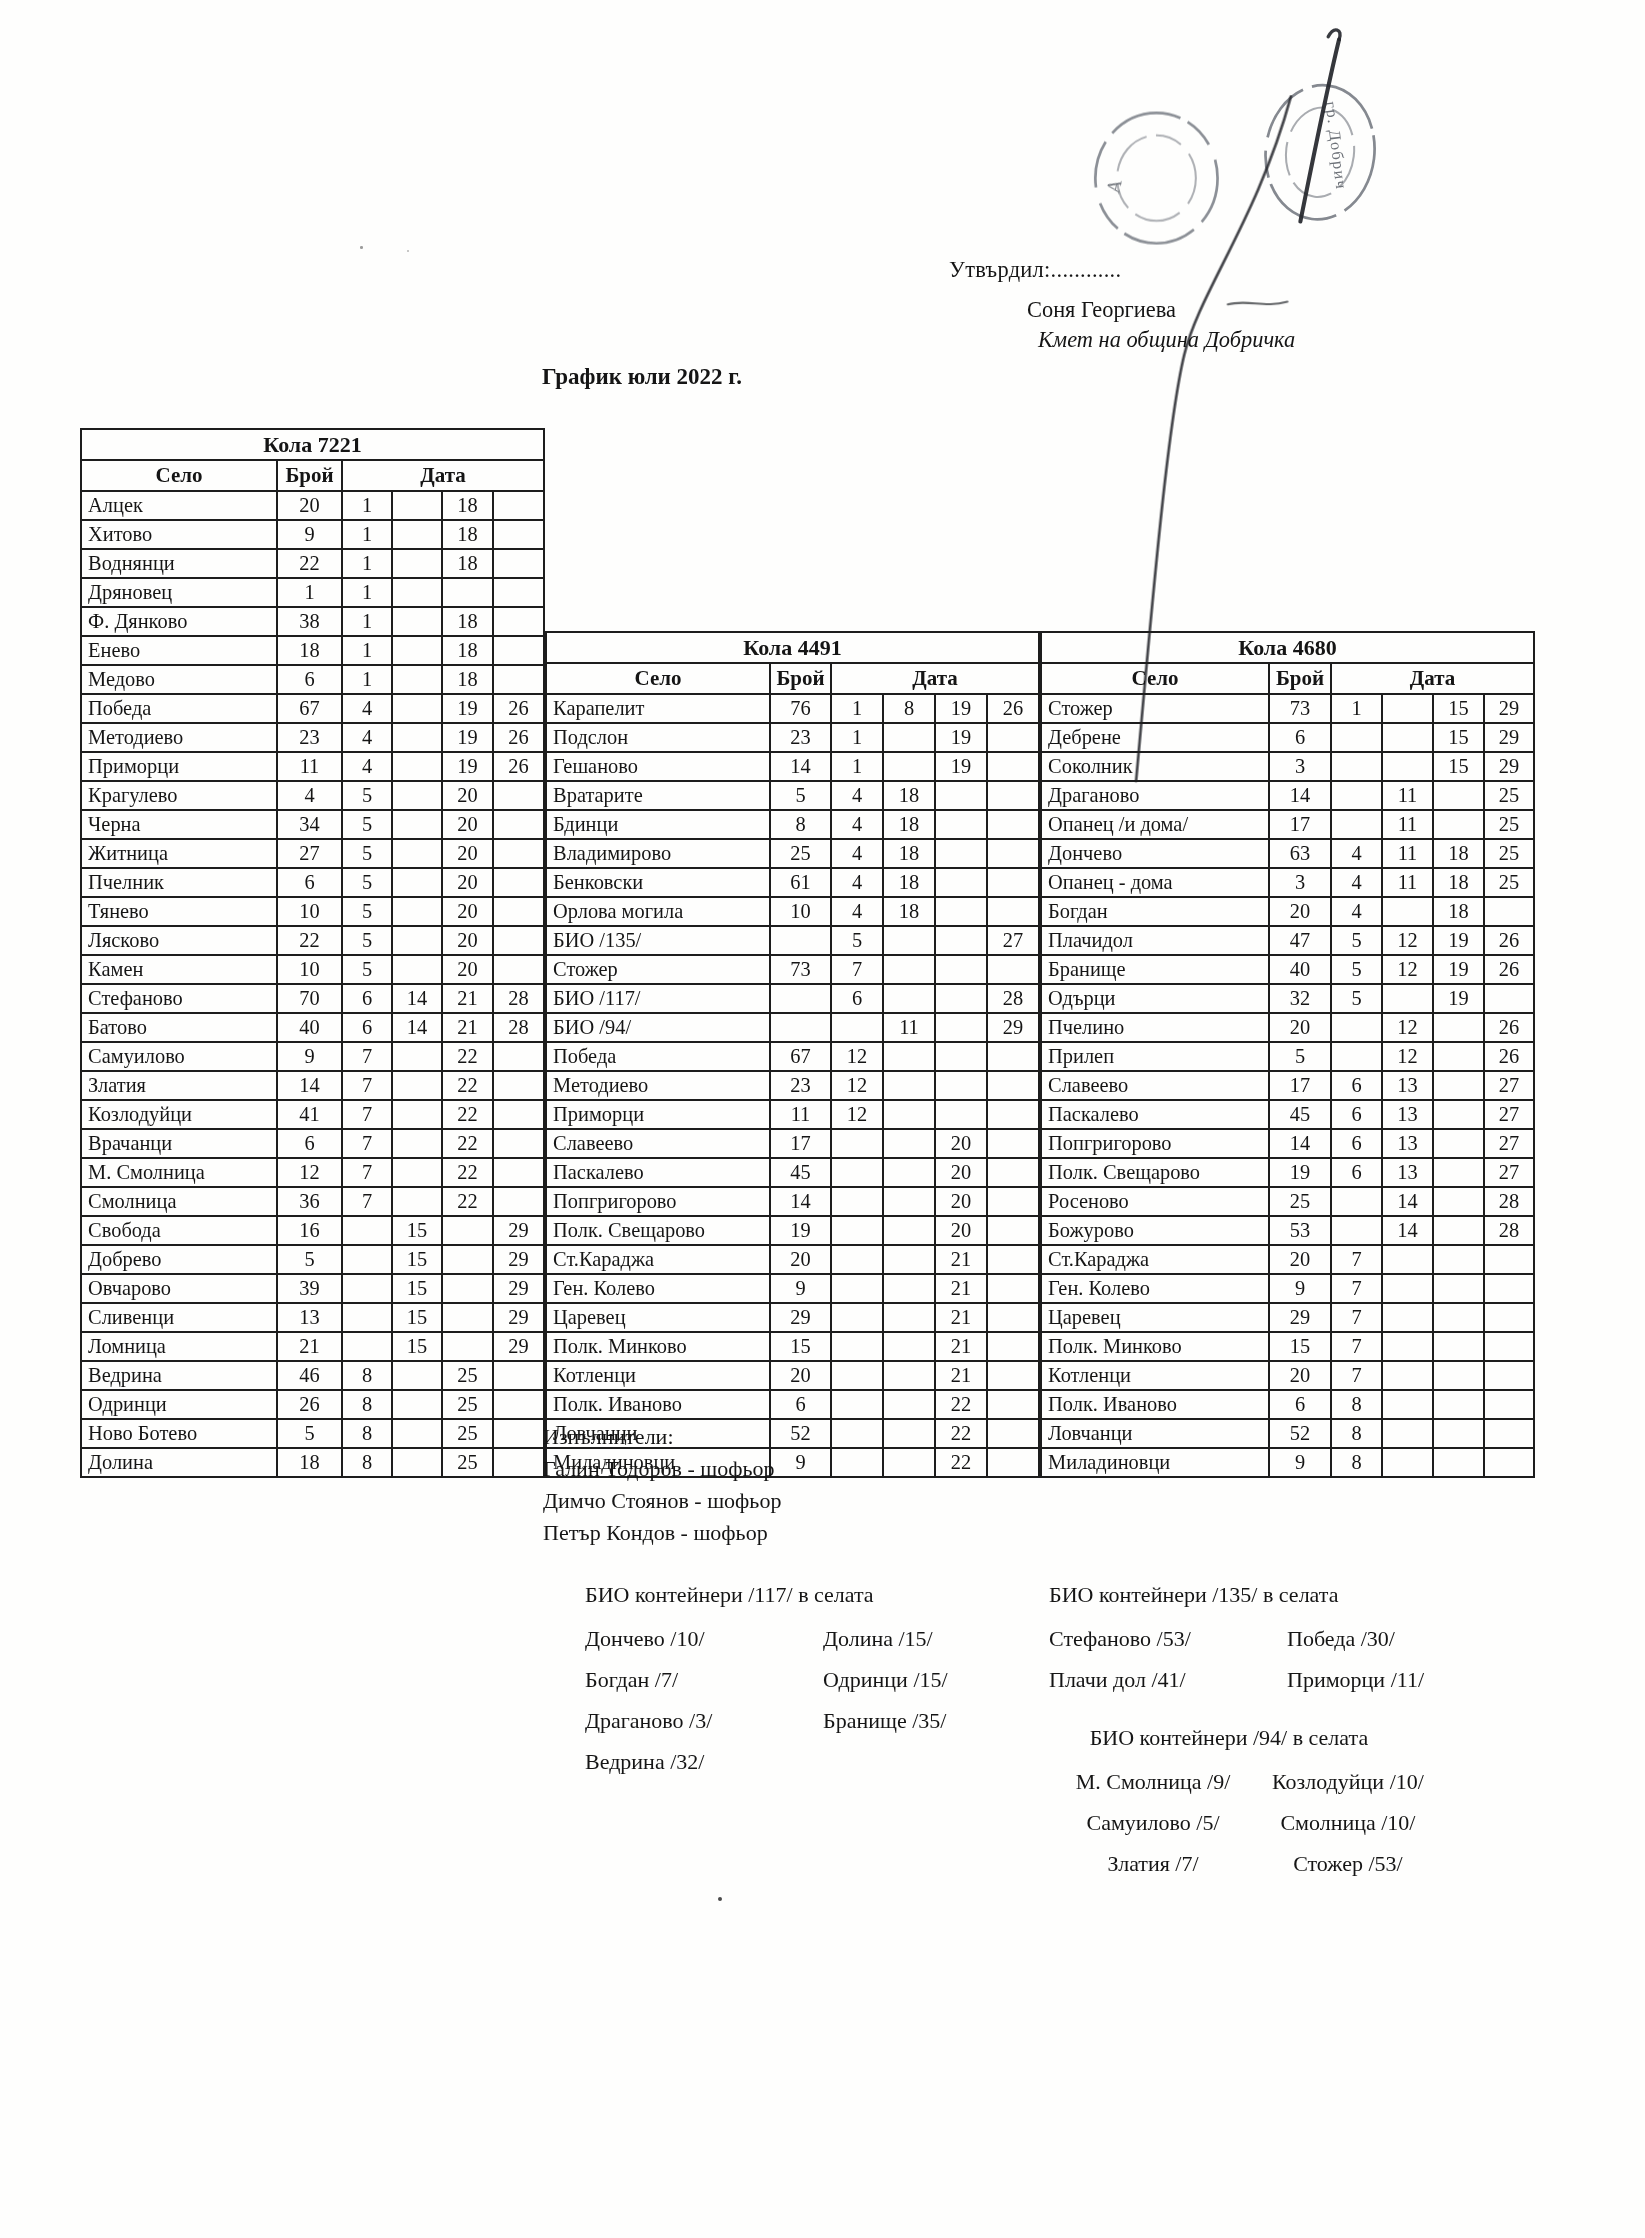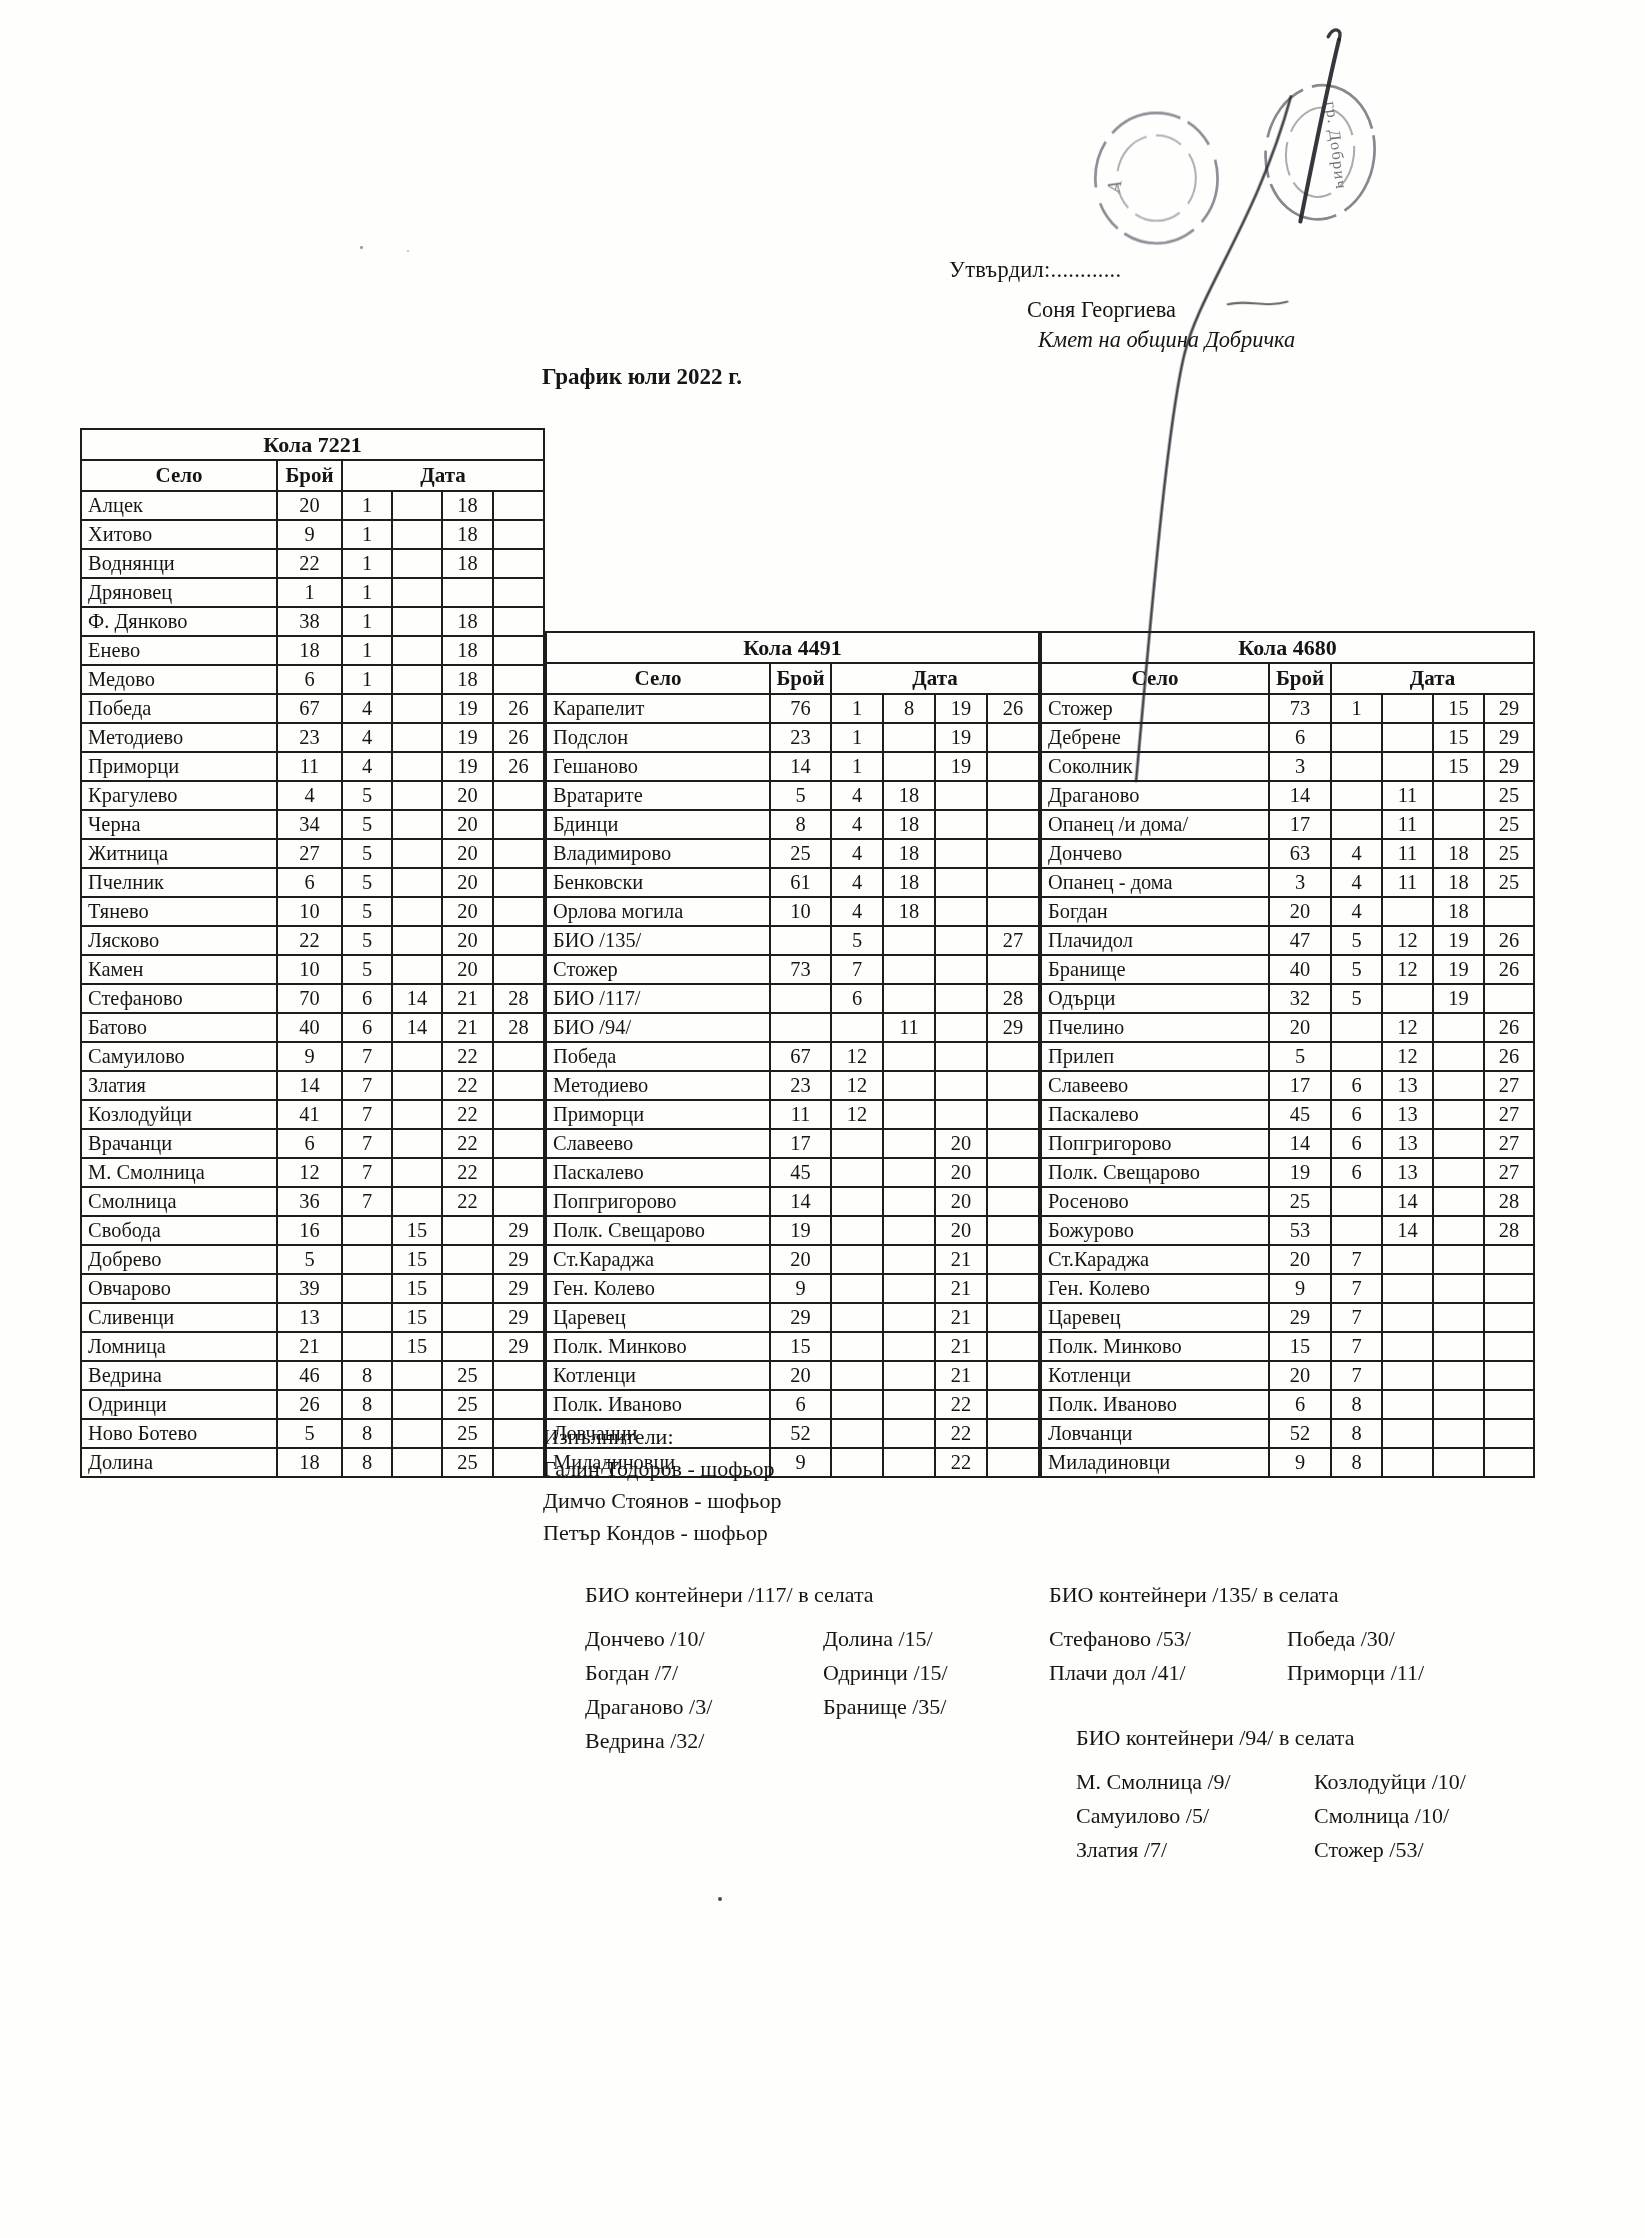--- a/index.html
+++ b/index.html
@@ -27,24 +27,24 @@
   table.sched td { height:29px; font-size:20.4px; }
   table.sched td.v { text-align:left; padding-left:6.1px; }
   table.sched td.n { text-align:center; }
 
   
   .executors { position:absolute; left:543px; top:1397px; font-size:22px; line-height:32px;margin-top:24px; }
 
   
   .bio { position:absolute; font-size:22px; }
   .bio .bio-title { margin-bottom:17.7px; }
-  .bio .bio-grid { display:grid; grid-template-columns:238px auto; row-gap:8px; }
+  .bio .bio-grid { display:grid; grid-template-columns:238px auto; row-gap:15px; }
   .bio-117 { left:585px;  top:1582px; }
   .bio-135 { left:1049px; top:1582px; }
-  .bio-94  { left:1076px; top:1725px; }
+  .bio-94  { left:1034px; top:1725px;text-align:center; }
 
   
   .speck { position:absolute; border-radius:50%; background:#4a4a4a; }
   .speck-a { left:718px; top:1897px; width:4.1px; height:4.1px; }
   .speck-b { left:360px;  top:246px;  width:2.7px; height:2.7px; opacity:.55; }
   .speck-c { left:407px;  top:250px;  width:2px; height:2px; opacity:.4; }
 </style>
 </head>
 <body>
 

